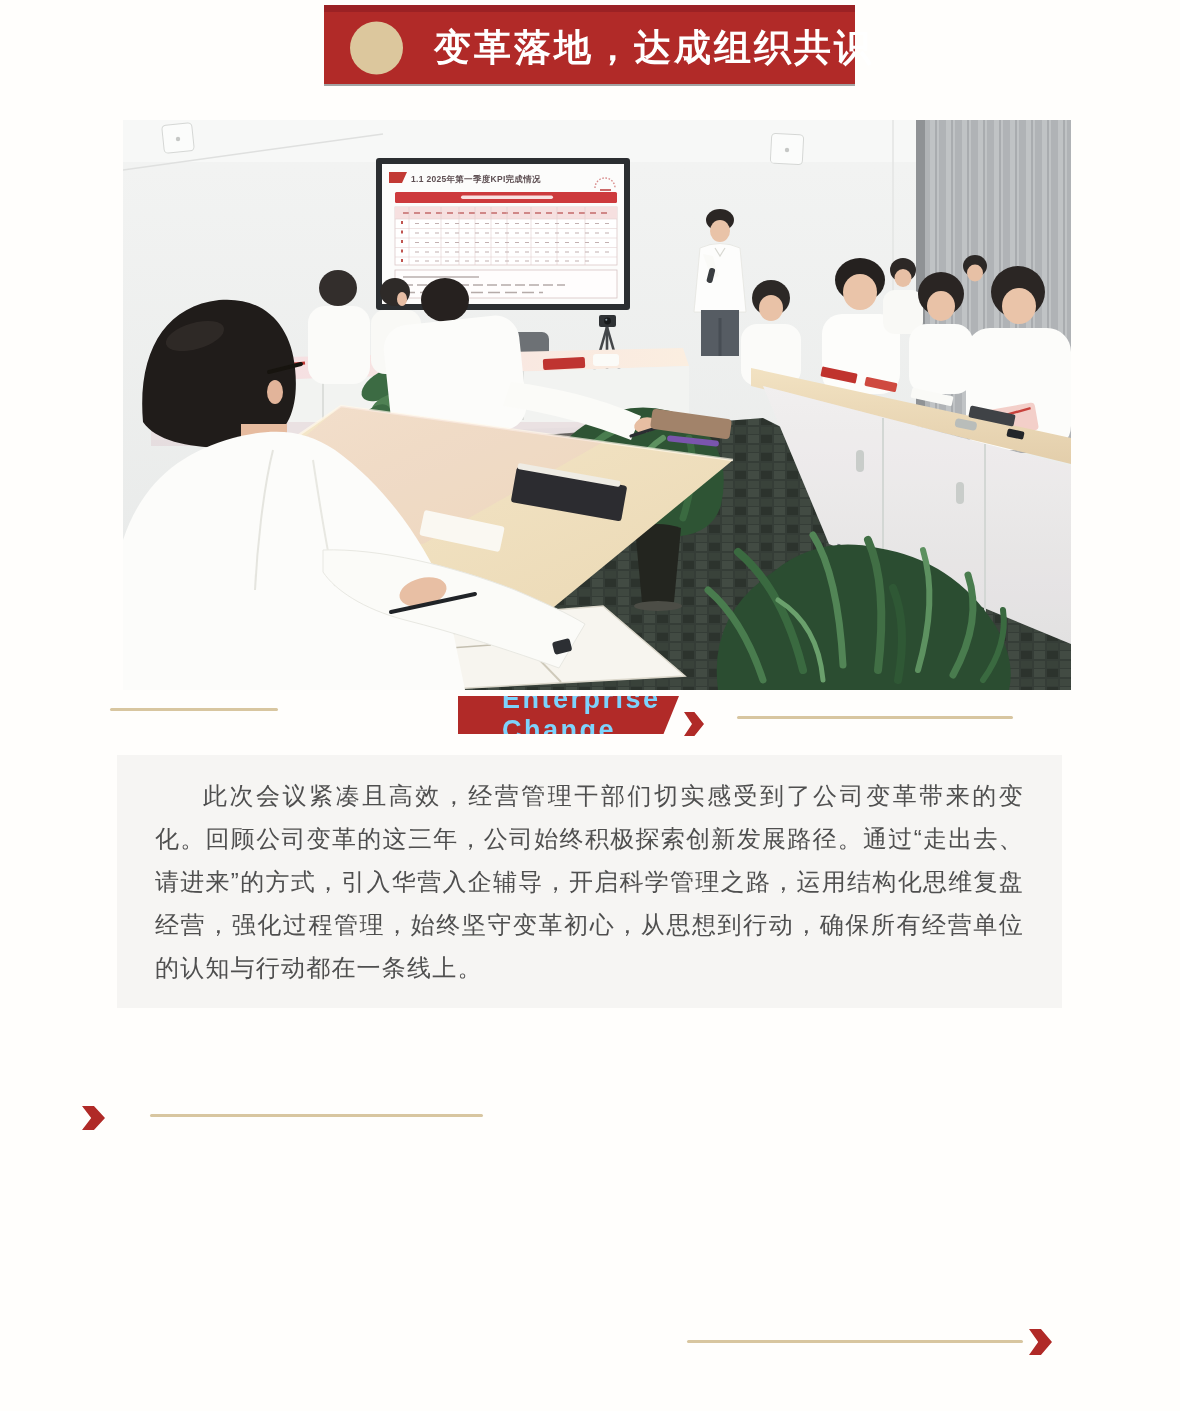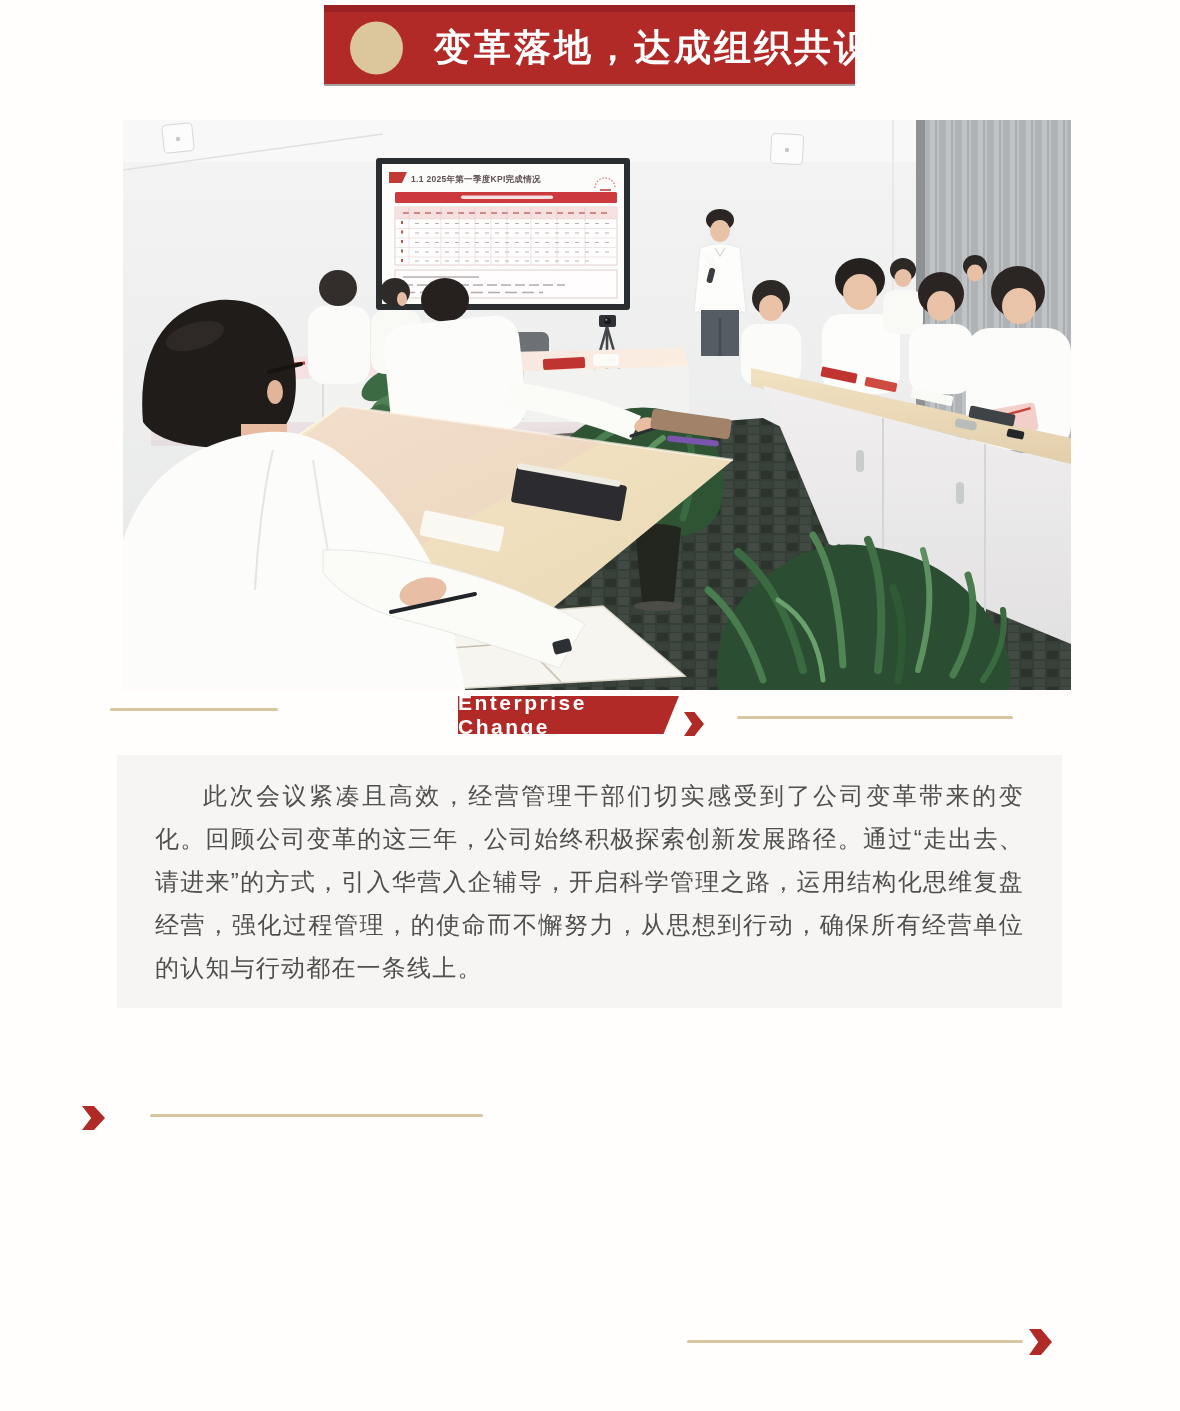--- a/index.html
+++ b/index.html
@@ -34,24 +34,24 @@
   .photo svg { display:block; }
 
   
   .gold-line { position:absolute; height:3px; background:#d8c6a0; border-radius:2px; }
   .chev {
     position:absolute; background:#b02a27;
     clip-path:polygon(0 0,52% 0,100% 50%,52% 100%,0 100%,40% 50%);
   }
   .etag {
     position:absolute; left:458px; top:696px; width:221px; height:38px;
-    background:#b12a28; color:#ffffff;
+    background:#b12a28; color:#7dd3fc;
     clip-path:polygon(0 0,100% 0,93% 100%,0 100%);
     display:flex; align-items:center; justify-content:center;
-    font-size:21px; font-weight:600; letter-spacing:2.5px; padding-right:10px;
+    font-size:27px; font-weight:600; letter-spacing:2.5px; padding-right:10px;padding-left:44px;
   }
 
   
   .gbox {
     position:absolute; background:#f6f5f3; color:#4f4f4f;
   }
   .gbox p {
     font-size:24px; line-height:43px; letter-spacing:1.2px;
     text-align:justify; text-indent:2em;
   }
@@ -356,21 +356,21 @@
   <div>
     <div class="gold-line" style="left:110px; top:708px; width:168px;"></div>
     <div class="etag">
       <span>Enterprise Change</span>
     </div>
     <div class="chev" style="left:684px; top:712px; width:20px; height:24px;"></div>
     <div class="gold-line" style="left:737px; top:716px; width:276px;"></div>
   </div>
 
   <div class="gbox" id="box1">
-    <p>此次会议紧凑且高效，经营管理干部们切实感受到了公司变革带来的变化。回顾公司变革的这三年，公司始终积极探索创新发展路径。通过“走出去、请进来”的方式，引入华营入企辅导，开启科学管理之路，运用结构化思维复盘经营，强化过程管理，的使命而不懈努力，从思想到行动，确保所有经营单位的认知与行动都在一条线上。</p>
+    <p>此次会议紧凑且高效，经营管理干部们切实感受到了公司变革带来的变化。回顾公司变革的这三年，公司始终积极探索创新发展路径。通过“走出去、请进来”的方式，引入华营入企辅导，开启科学管理之路，运用结构化思维复盘经营，强化过程管理，始终坚守变革初心，从思想到行动，确保所有经营单位的认知与行动都在一条线上。</p>
   </div>
 
   <div>
     <div class="chev" style="left:82px; top:1106px; width:23px; height:24px;"></div>
     <div class="gold-line" style="left:150px; top:1114px; width:333px;"></div>
   </div>
 
 
   <div>
     <div class="gold-line" style="left:687px; top:1340px; width:336px;"></div>

